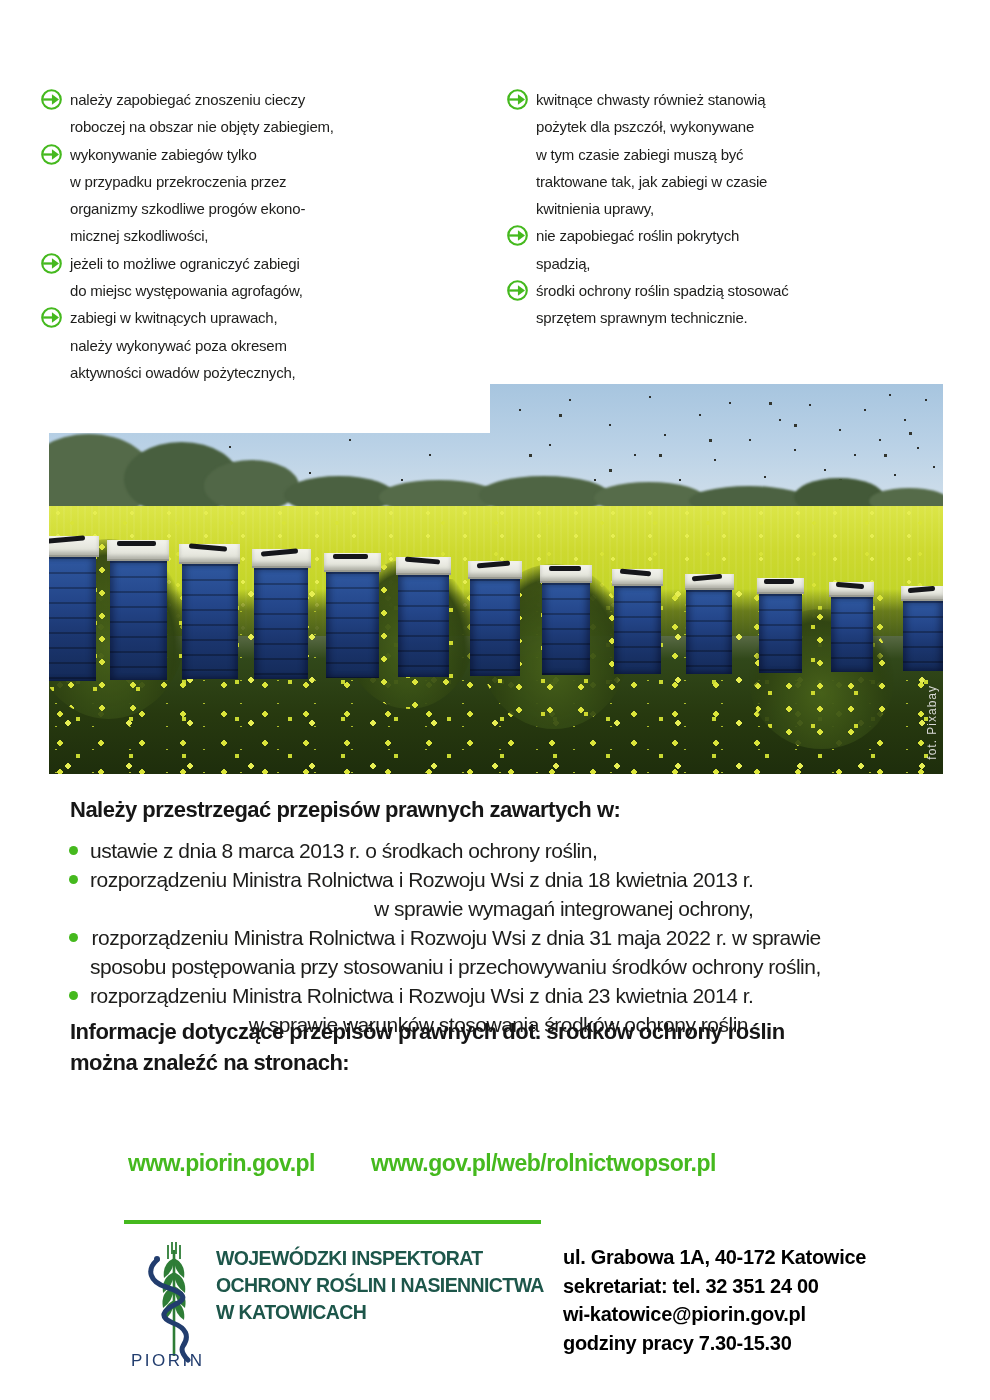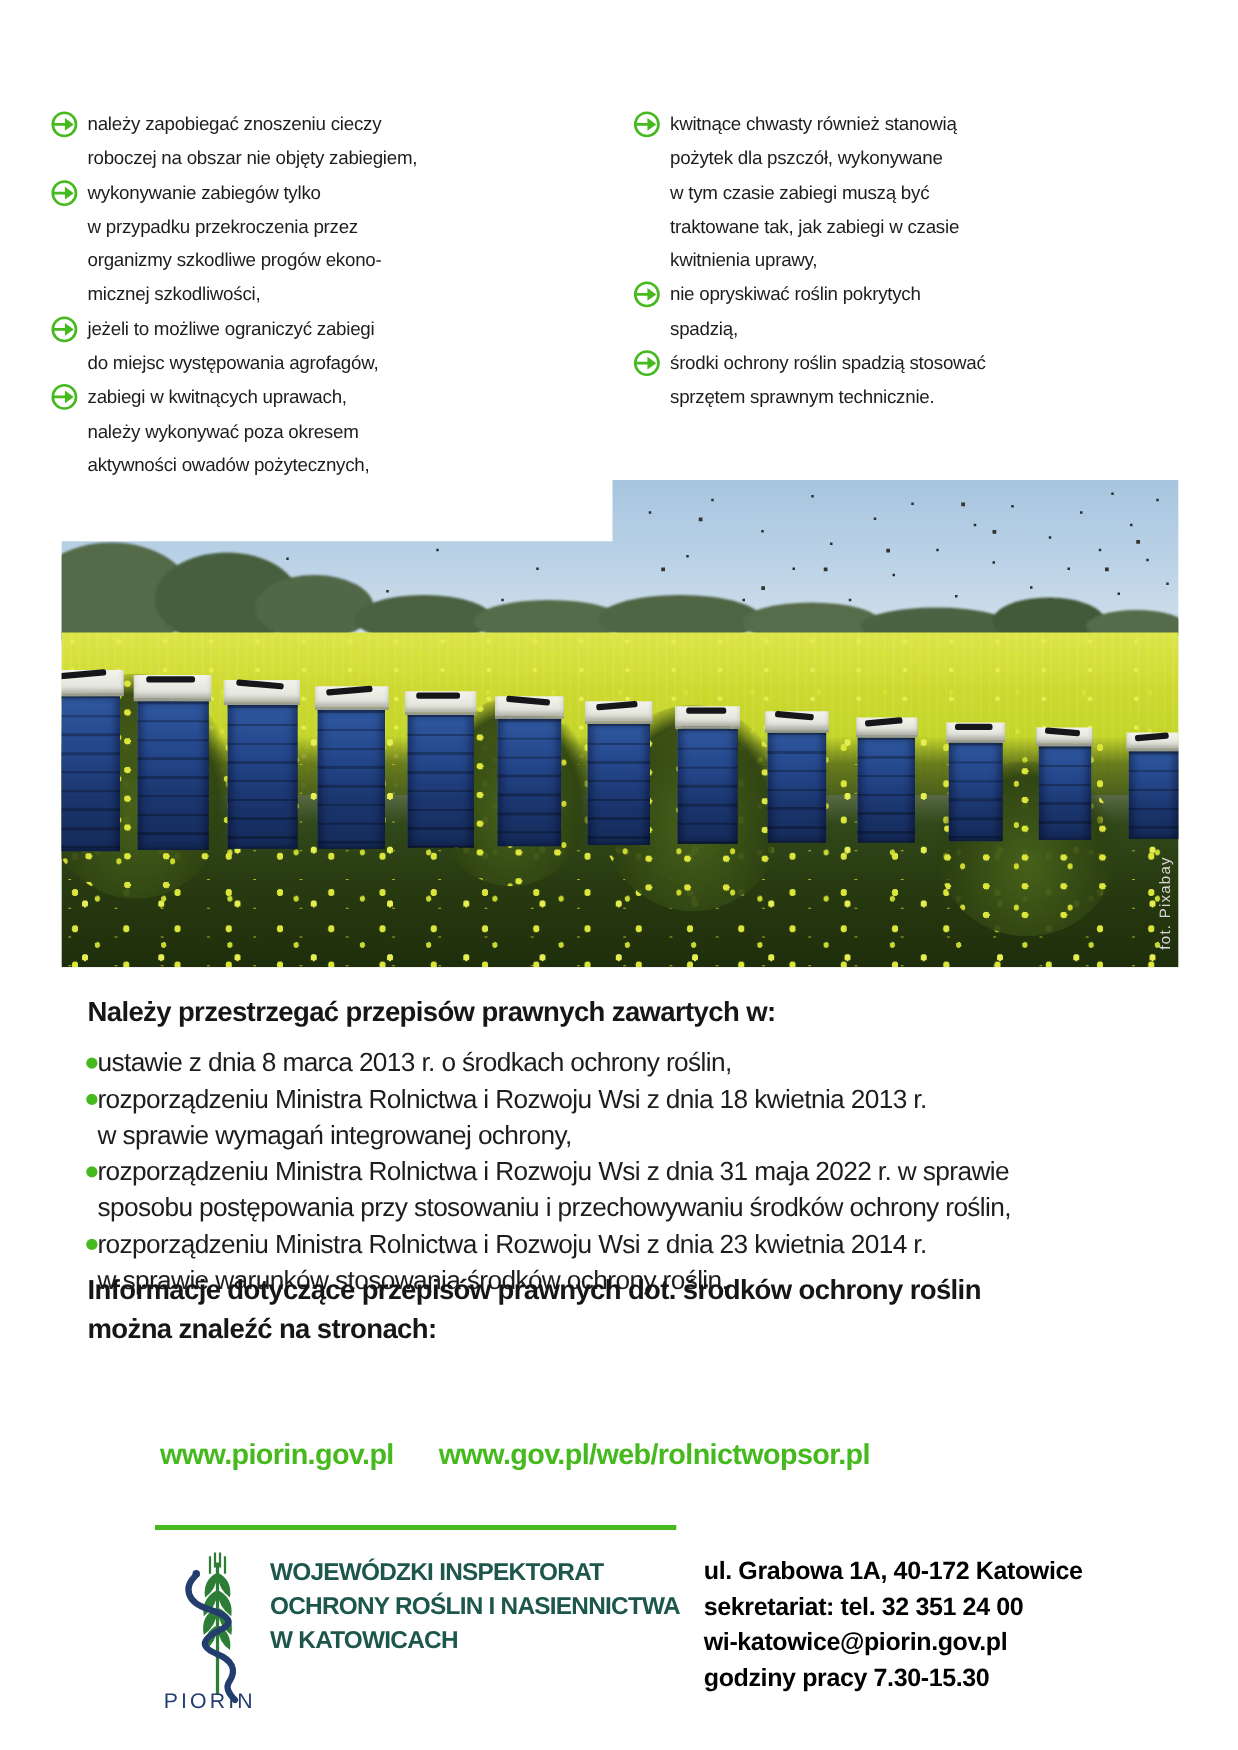--- a/index.html
+++ b/index.html
@@ -85,28 +85,28 @@
   .c4{left:700px;bottom:25px;width:145px;height:140px;}
   .credit{position:absolute;right:4px;bottom:14px;writing-mode:vertical-rl;transform:rotate(180deg);
           font-size:12px;color:#d9d9d6;letter-spacing:1px;}
 
   
   .legal-heading,.info-heading{position:absolute;left:70px;margin:0;font-size:22px;font-weight:700;
     letter-spacing:-0.5px;color:#161616;white-space:pre-line;}
   .legal-heading{top:797px;}
   .info-heading{top:1016px;line-height:31px;}
   .legal-list{position:absolute;left:69px;top:836px;width:874px;list-style:none;margin:0;padding:0;}
-  .legal-list li{display:flex;align-items:flex-start;}
+  .legal-list li{display:flex;gap:12px;align-items:flex-start;text-align:right;}
   .dot{flex:0 0 9px;width:9px;height:9px;border-radius:50%;margin-top:10px;}
   .legal-list p{margin:0;font-size:21px;line-height:29px;letter-spacing:-0.5px;white-space:pre-line;}
 
   
   .links{position:absolute;left:128px;top:1150px;display:flex;align-items:baseline;}
   .links a{font-weight:700;font-size:23px;letter-spacing:-0.5px;text-decoration:none;cursor:pointer;}
-  .links a:nth-child(2){margin-left:36px;}
+  .links a:nth-child(2){margin-left:56px;}
   .links a:nth-child(3){}
 
   .divider{position:absolute;left:124px;top:1220px;width:417px;height:4px;}
 
   
   .logo{position:absolute;left:126px;top:1240px;width:96px;}
   .institution{position:absolute;left:216px;top:1245px;font-weight:700;font-size:19.5px;line-height:27px;
     letter-spacing:-0.6px;white-space:pre-line;}
   .contact{position:absolute;left:563px;top:1243px;font-weight:600;font-size:20px;line-height:28.5px;
     letter-spacing:-0.3px;white-space:pre-line;}
@@ -170,21 +170,21 @@
 w tym czasie zabiegi muszą być
 traktowane tak, jak zabiegi w czasie
 kwitnienia uprawy,</p>
     </div>
     <div class="bullet-item">
       <svg class="aicon" viewBox="0 0 26 26">
           <circle cx="13" cy="13" r="10.5" fill="none" stroke="#45b91e" stroke-width="2.4"></circle>
           <path d="M3.5 13 H15" stroke="#45b91e" stroke-width="2.6"></path>
           <path d="M13.5 7.2 L21.5 13 L13.5 18.8 Z" fill="#45b91e"></path>
         </svg>
-      <p>nie opryskiwać roślin pokrytych
+      <p>nie zapobiegać roślin pokrytych
 spadzią,</p>
     </div>
     <div class="bullet-item">
       <svg class="aicon" viewBox="0 0 26 26">
           <circle cx="13" cy="13" r="10.5" fill="none" stroke="#45b91e" stroke-width="2.4"></circle>
           <path d="M3.5 13 H15" stroke="#45b91e" stroke-width="2.6"></path>
           <path d="M13.5 7.2 L21.5 13 L13.5 18.8 Z" fill="#45b91e"></path>
         </svg>
       <p>środki ochrony roślin spadzią stosować
 sprzętem sprawnym technicznie.</p>

